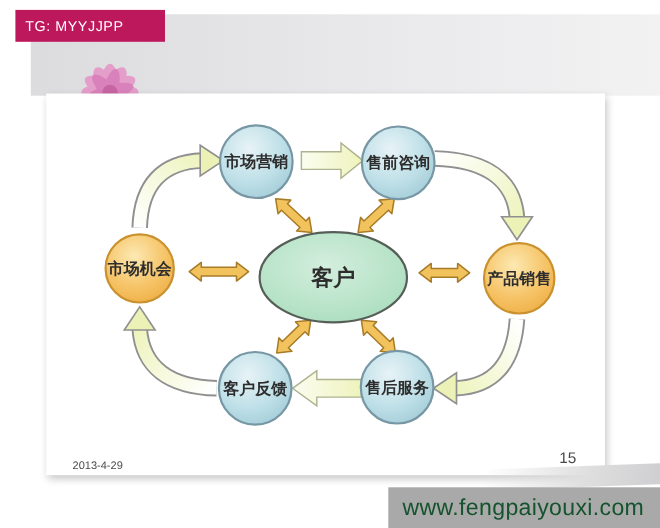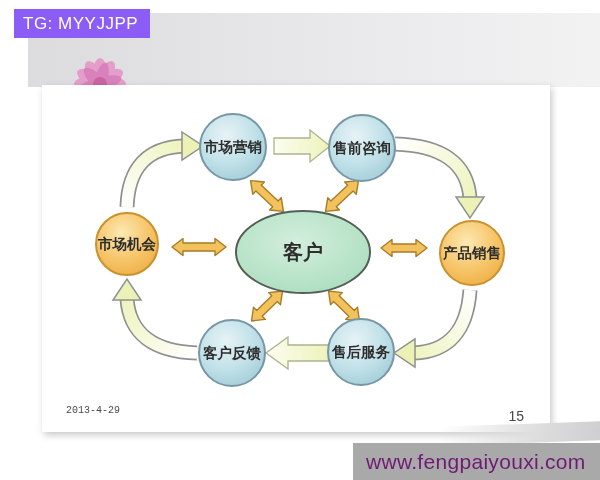--- a/index.html
+++ b/index.html
@@ -13,23 +13,23 @@
   .gray-band {
     position: absolute;
     left: 28px; top: 13px; right: 0;
     height: 74px;
     background: linear-gradient(to right, #dcdcdf 0%, #e9e9eb 55%, #f2f2f3 100%);
   }
   .tg-badge {
     position: absolute;
     left: 14px; top: 9px;
     width: 136px; height: 29px;
-    background: #8b5cf6;
+    background: #be185d;
     color: #ffffff;
-    font-size: 17px;
+    font-size: 13px;
     line-height: 29px;
     padding-left: 9px;
     letter-spacing: 0.5px;
   }
   .flower {
     position: absolute;
     left: 48px; top: 40px;
     width: 110px; height: 60px;
   }
   .slide {
@@ -40,44 +40,43 @@
     box-shadow: 2px 3px 7px rgba(0,0,0,0.22);
   }
   .diagram-svg { position: absolute; inset: 0; width: 100%; height: 100%; }
   .node-label-text {
     font-family: "Liberation Sans", sans-serif;
     font-weight: bold;
     fill: #2d2d2d;
   }
   .slide-date {
     position: absolute;
-    left: 24px; bottom: 16px;
+    left: 24px; bottom: 3px;
     font-size: 10px;
     color: #4a4a4a;
-    font-family: Liberation Mono, monospace;
   }
   .slide-pagenum {
     position: absolute;
     right: 26px; bottom: 8px;
     font-size: 14px;
     color: #4a4a4a;
   }
   .corner-shade {
     position: absolute;
     left: 440px; top: 424px;
     width: 160px; height: 19px;
     background: linear-gradient(100deg, rgba(255,255,255,0) 0%, #dededf 60%, #cfcfd1 100%);
     transform: skewY(-2deg);
   }
   .site-bar {
     position: absolute;
     left: 353px; top: 443px;
     width: 247px; height: 37px;
     background: #a9a9a9;
-    color: #701a75;
+    color: #14532d;
     font-size: 21px;
     line-height: 37px;
     padding-left: 13px;
     letter-spacing: 0.3px;
   }
 </style>
 </head>
 <body>
 
 <div class="gray-band"></div>

